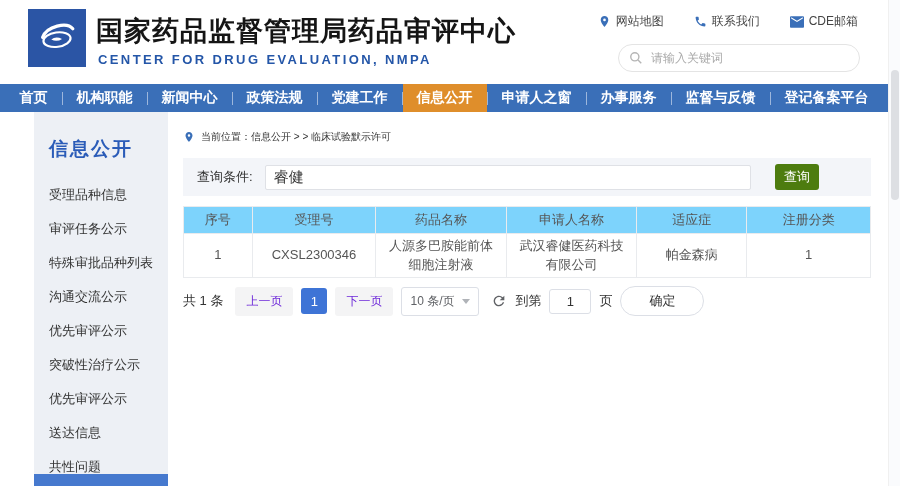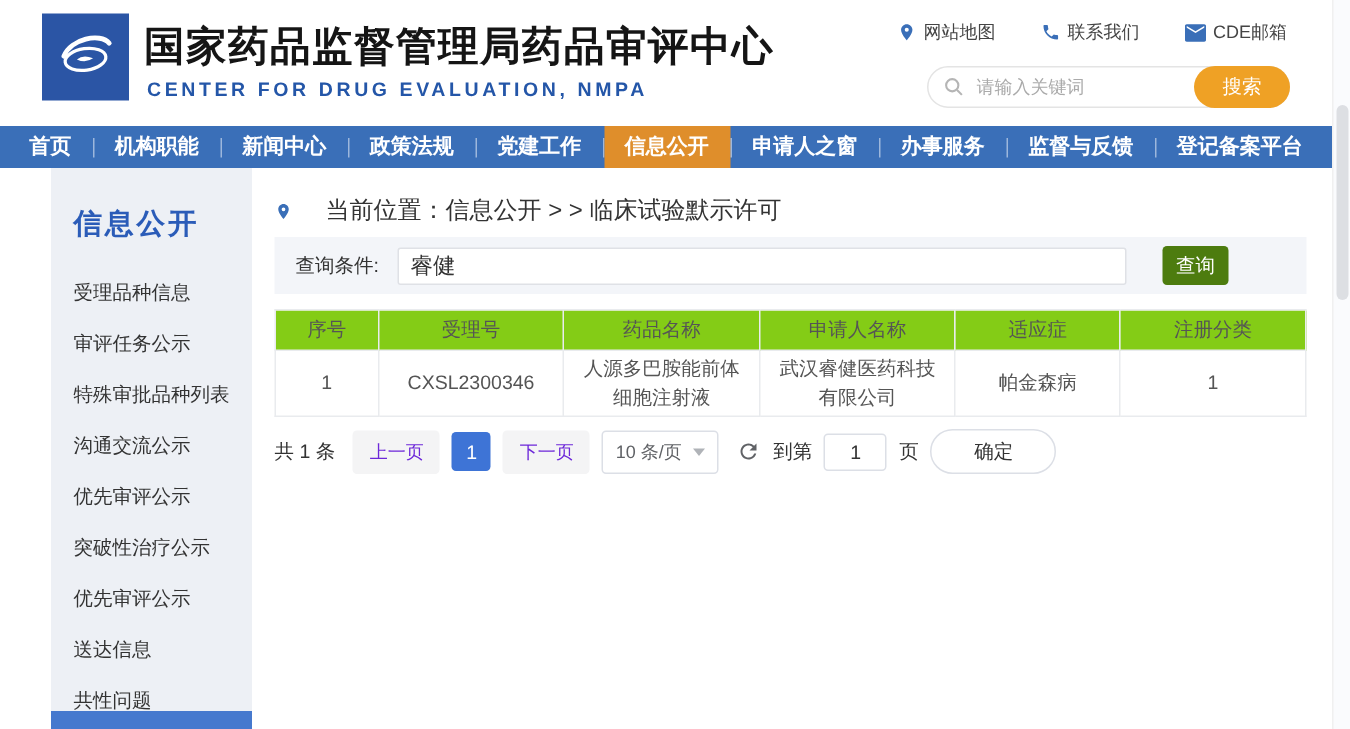--- a/index.html
+++ b/index.html
@@ -40,35 +40,35 @@
   .scrollbar-thumb { position:absolute; top:70px; left:2px; width:8px; height:130px; background:#dddfe3; border-radius:4px; }
 
   
   .sidebar { position:absolute; left:34px; top:112px; width:134px; height:374px; background:#EDF0F5; overflow:hidden; }
   .sidebar-title { padding:24px 0 0 15px; font-size:19px; font-weight:bold; color:#2B5CB8; letter-spacing:2px; }
   .sidebar-list { margin-top:16px; }
   .sidebar-item { height:34px; line-height:34px; padding-left:15px; font-size:13px; color:#333; cursor:pointer; white-space:nowrap; }
   .sidebar-bottom-bar { position:absolute; bottom:0; left:0; width:134px; height:12px; background:#4679CE; }
 
   
-  .breadcrumb { position:absolute; left:183px; top:130px; display:flex; align-items:center; gap:22px;
-                font-size:16px; color:#333; }
+  .breadcrumb { position:absolute; left:183px; top:130px; display:flex; align-items:center; gap:6px;
+                font-size:10px; color:#333; }
   .breadcrumb svg { display:block; }
 
   .query-panel { position:absolute; left:183px; top:158px; width:688px; height:38px; background:#F3F5F9;
                  display:flex; align-items:center; padding:0 14px; }
   .query-label { font-size:13px; color:#333; white-space:nowrap; }
   .query-input { margin-left:12px; width:486px; height:25px; border:1px solid #dfe1e6; border-radius:2px;
                  padding:0 8px; font-size:15px; color:#333; outline:none; background:#fff;
                  font-family:"Liberation Sans", sans-serif; }
   .query-btn { margin-left:auto; margin-right:38px; width:44px; height:26px; border:none; border-radius:3px;
                background:#4d7c0f; color:#fff; font-size:13px; cursor:pointer; font-family:"Liberation Sans", sans-serif; }
 
   .result-table { position:absolute; left:183px; top:206px; width:688px; border-collapse:collapse; table-layout:fixed; }
-  .result-table th { height:27px; background:#84cc16; border:1px solid #E9EBEE; font-size:13px; font-weight:normal;
+  .result-table th { height:27px; background:#7dd3fc; border:1px solid #E9EBEE; font-size:13px; font-weight:normal;
                      color:#555; text-align:center; }
   .result-table td { height:44px; background:#fff; border:1px solid #E9EBEE; font-size:13px; color:#555;
                      text-align:center; padding:2px 8px; line-height:1.45; }
 
   .pagination { position:absolute; left:183px; top:286px; display:flex; align-items:center; gap:8px;
                 font-size:13px; color:#333; }
   .pg-total { margin-right:4px; white-space:nowrap; }
   .pg-btn-disabled { background:#F4F4F5; color:#6d28d9; border:none; border-radius:3px; padding:6px 11px;
                      font-size:12px; cursor:not-allowed; font-family:"Liberation Sans", sans-serif; white-space:nowrap;text-align:right; }
   .pg-page-active { width:26px; height:26px; border-radius:3px; background:#3E74D6; color:#fff;
@@ -130,21 +130,20 @@
     </div>
 
     <div class="search-row">
       <span class="search-icon">
         <svg width="14" height="14" viewBox="0 0 24 24" fill="none" stroke="#b5b5b5" stroke-width="2.4">
             <circle cx="10" cy="10" r="7"></circle>
             <line x1="15.5" y1="15.5" x2="21" y2="21"></line>
           </svg>
       </span>
       <input class="search-input" type="text" placeholder="请输入关键词" style="">
-      <button class="search-btn">搜索</button>
     </div>
   </div>
 
   <div class="nav">
     <div class="nav-item">首页</div>
     <div class="nav-sep"></div>
     <div class="nav-item">机构职能</div>
     <div class="nav-sep"></div>
     <div class="nav-item">新闻中心</div>
     <div class="nav-sep"></div>

